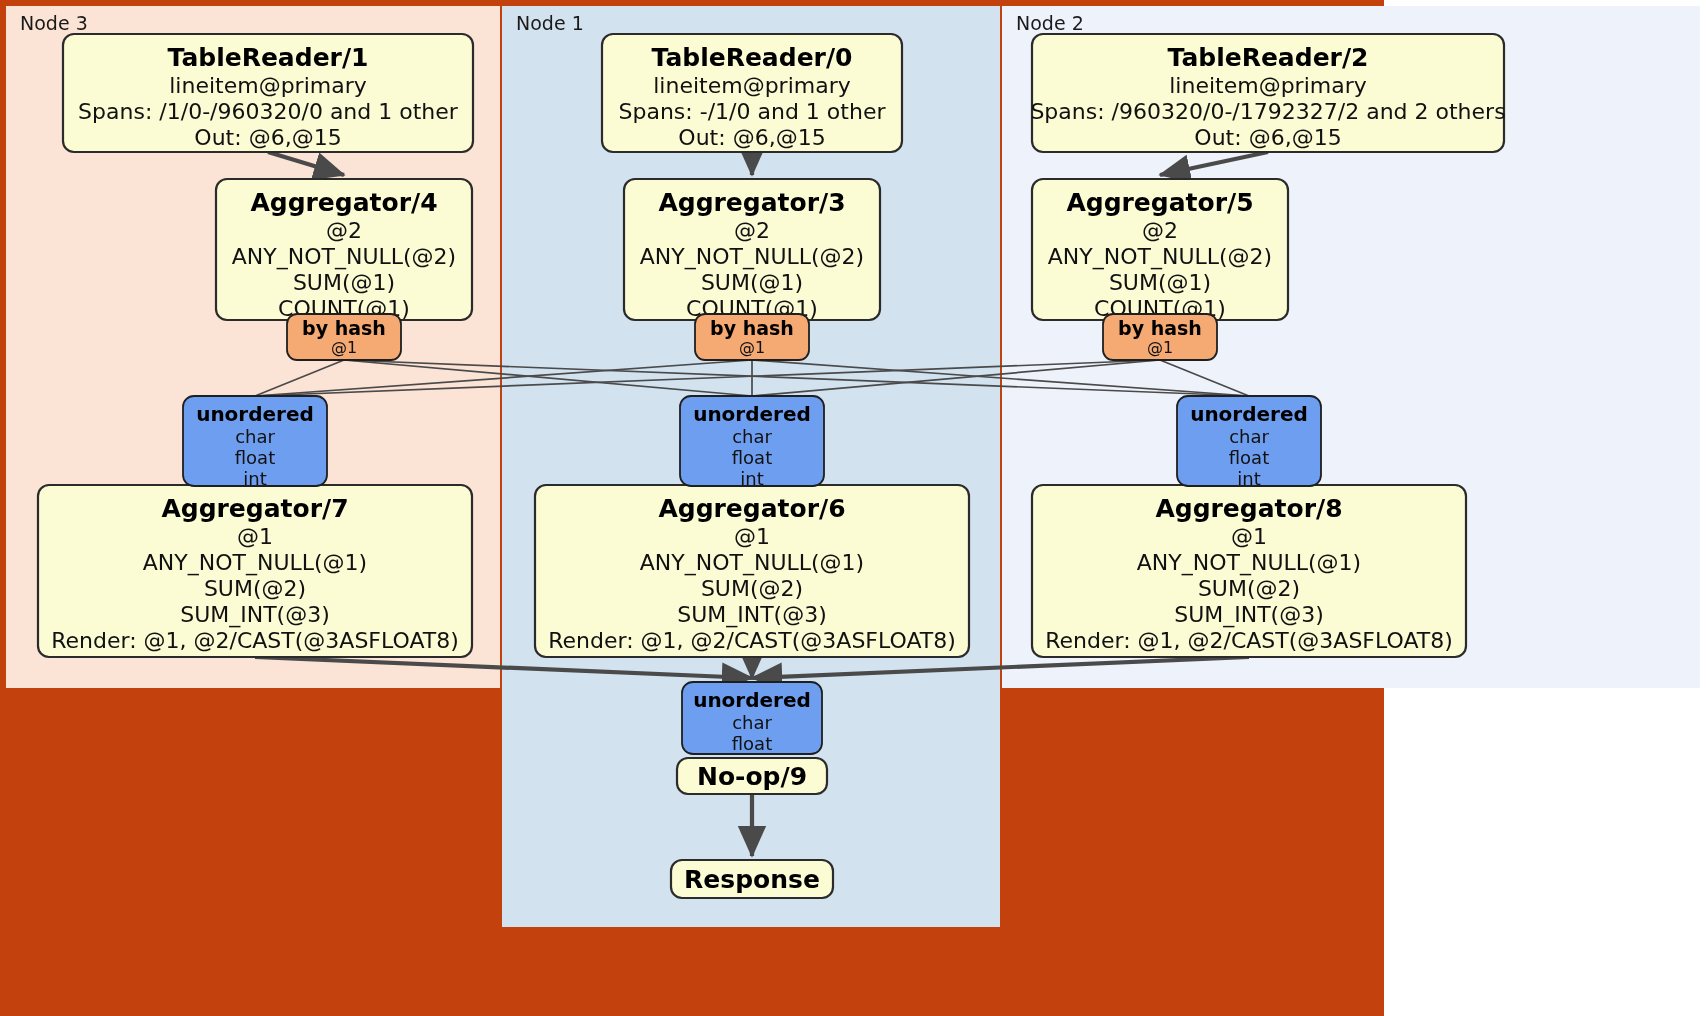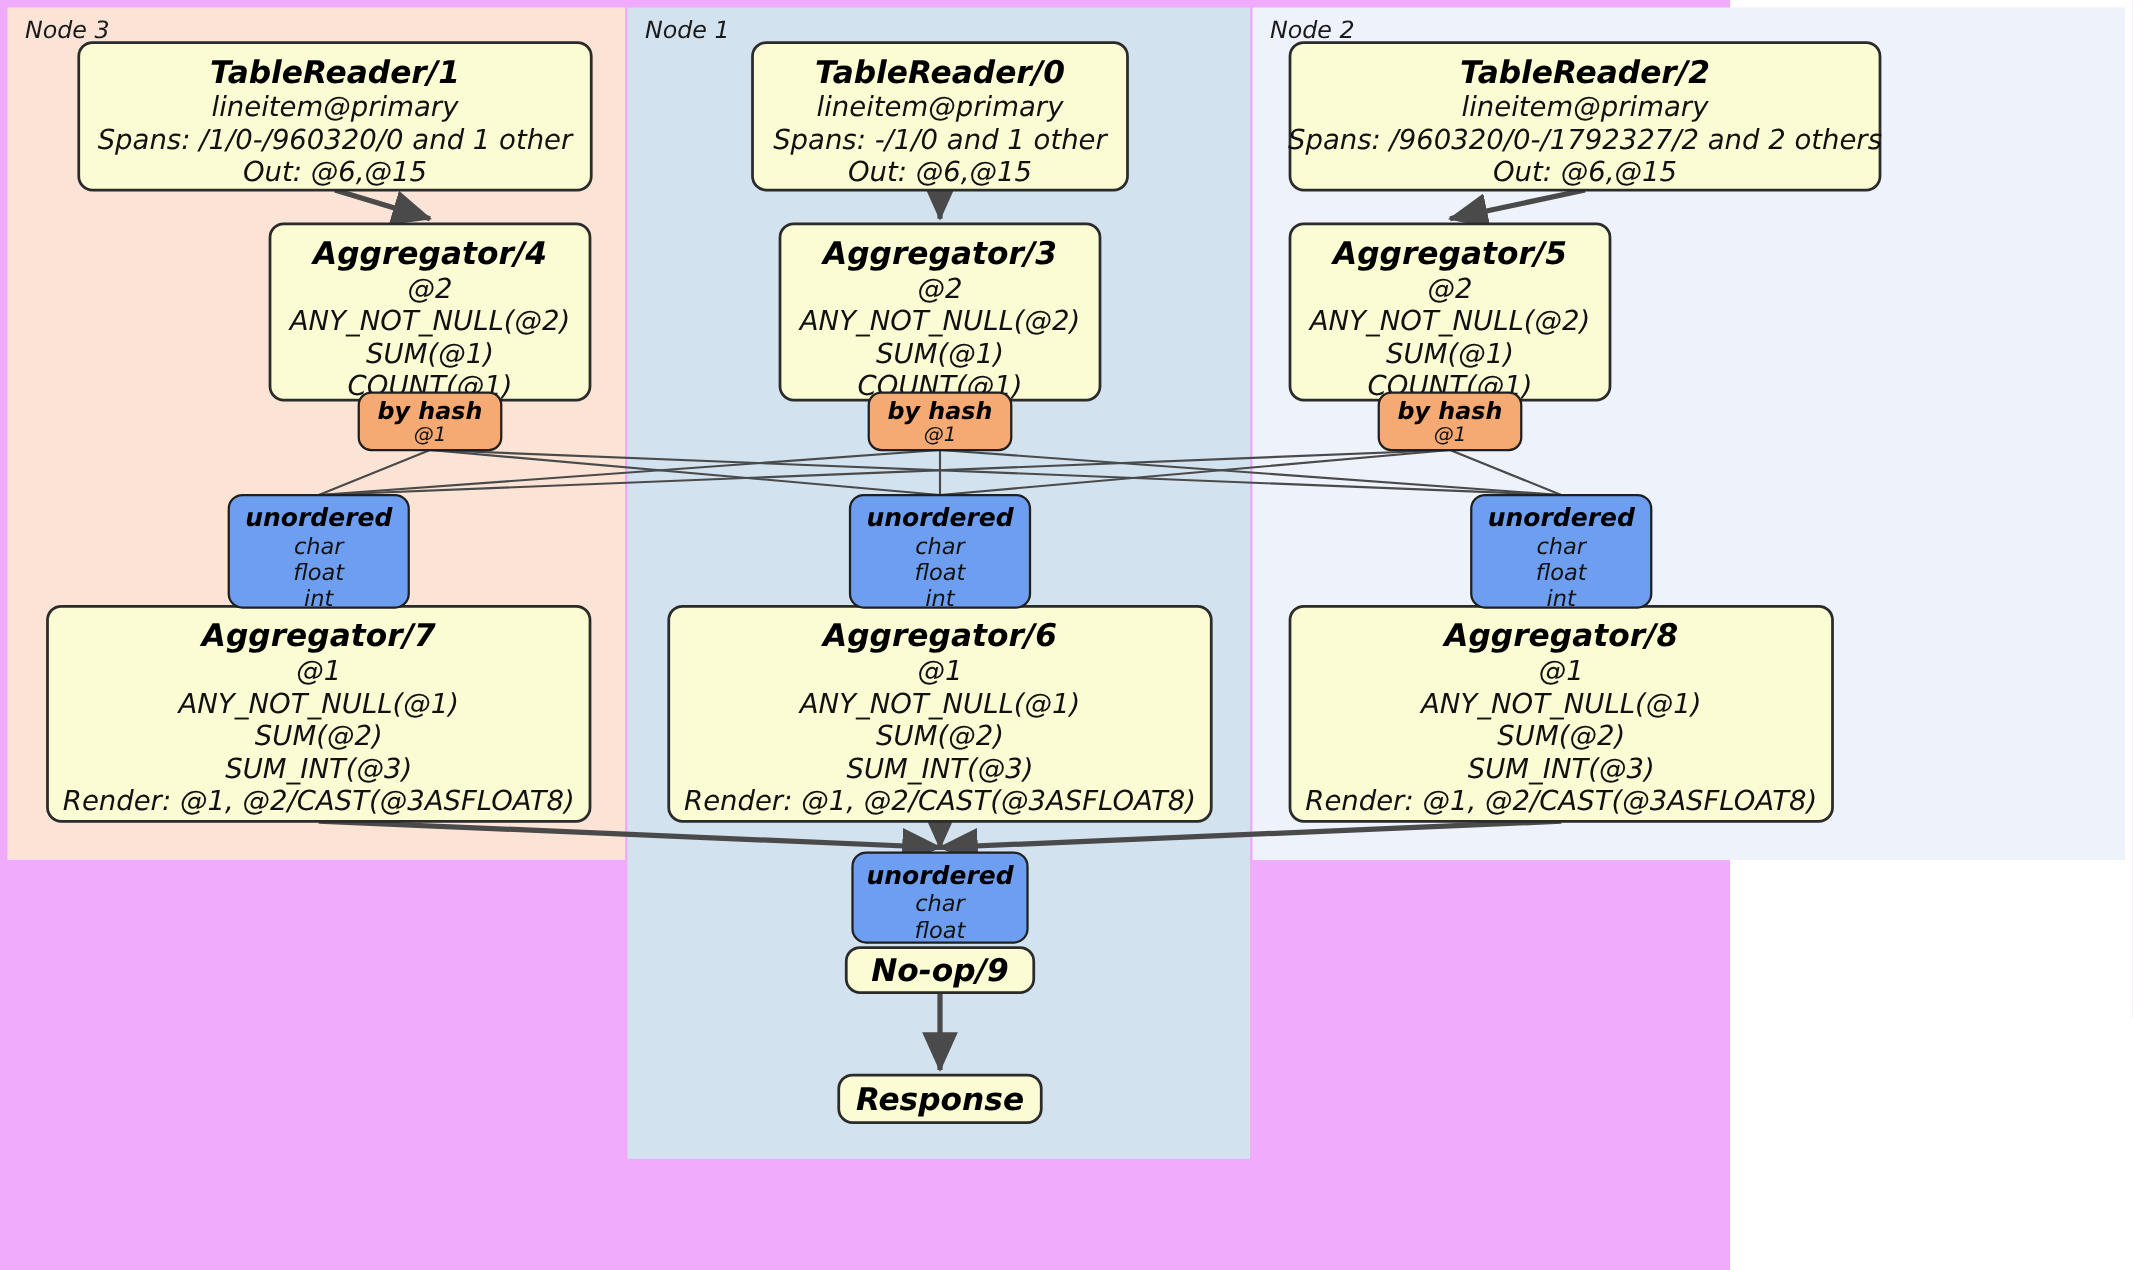--- a/index.html
+++ b/index.html
@@ -10,22 +10,21 @@
   body {
     font-family: "DejaVu Sans", sans-serif;
     width: 1706px;
     height: 1016px;
     overflow: hidden;
   }
   #stage {
     position: relative;
     width: 1384px;
     height: 1016px;
-    background: #f0abfc;
-    font-style: italic;
+    background: #c2410c;
   }
   svg.layer {
     position: absolute;
     top: 0;
     left: 0;
     width: 1706px;
     height: 1016px;
   }
   .node-panel-label {
     font-size: 19px;

